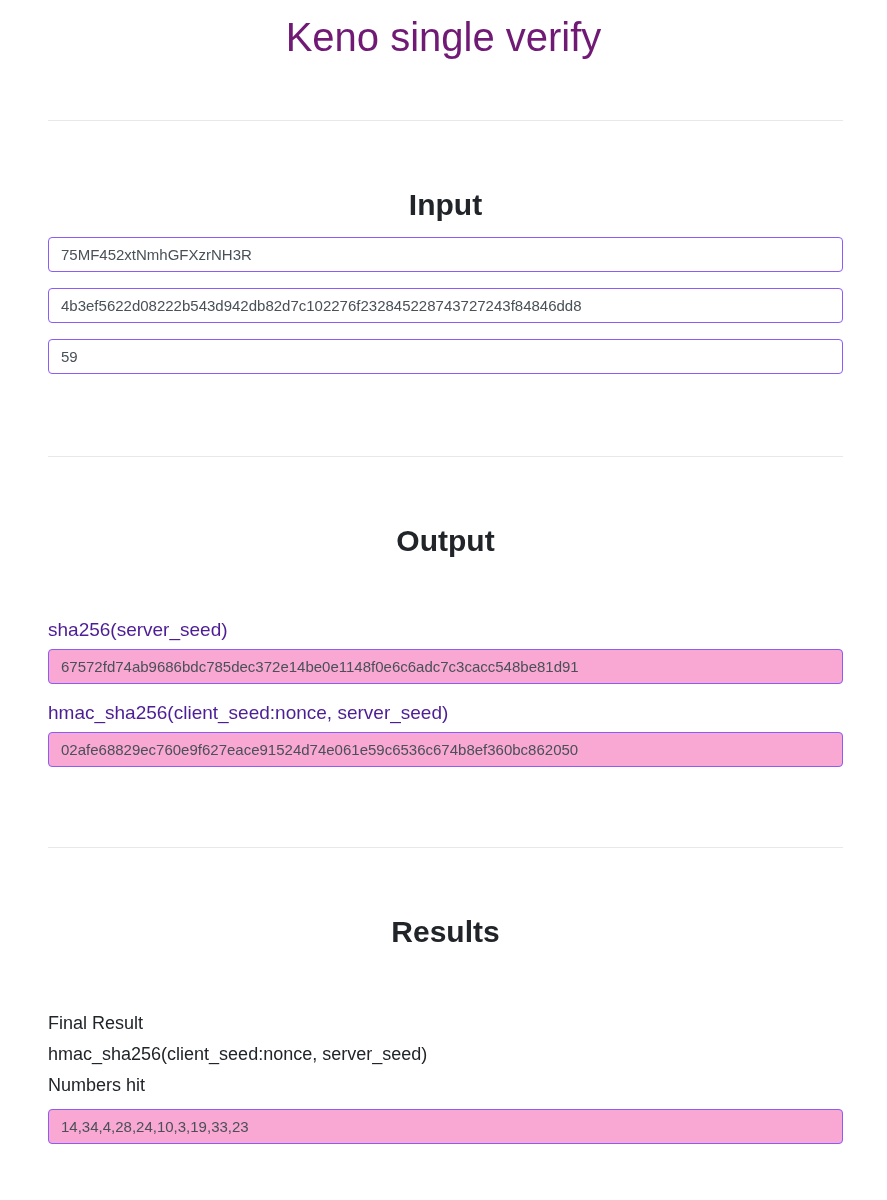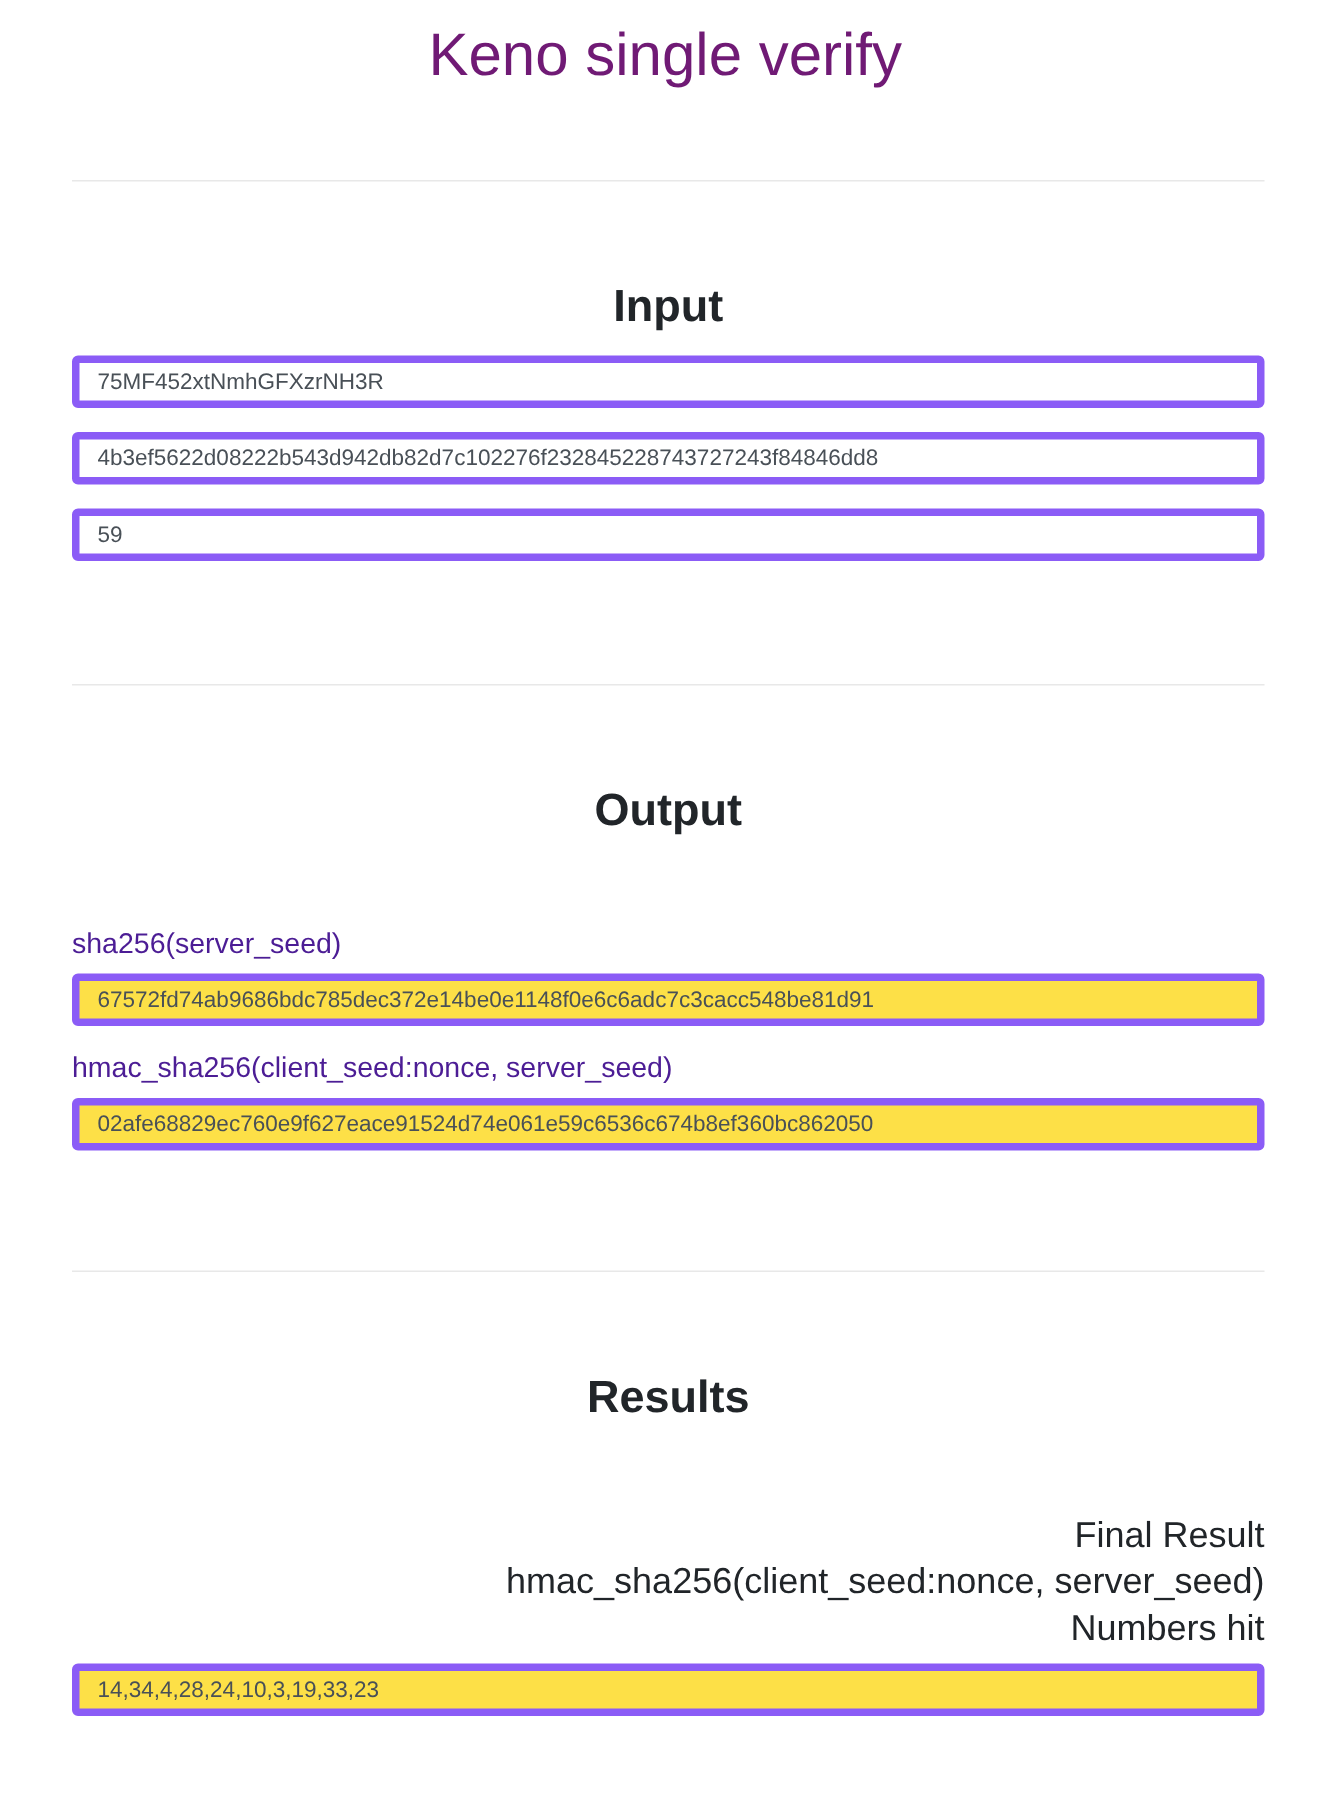--- a/index.html
+++ b/index.html
@@ -44,43 +44,42 @@
   .field {
     display: block;
     width: 100%;
     height: 35px;
     margin: 0 0 16px 0;
     padding: 6px 12px;
     font-family: "Liberation Sans", sans-serif;
     font-size: 15px;
     color: #495057;
     background: #ffffff;
-    border: 5px solid #8b5cf6;
+    border: 1px solid #8b5cf6;
     border-radius: 4px;
     outline: none;
   }
   .field.readonly {
-    background: #fde047;
+    background: #f9a8d4;
     margin-bottom: 12px;
   }
   .input-group { margin-top: 14px; }
   .out-label {
     display: block;
     font-size: 19px;
     line-height: 18px;
     color: #4c1d95;
     margin: 62px 0 10px 0;
   }
   .out-label.second { margin-top: 20px; }
   .result-lines {
     margin-top: 58px;
-    font-size: 24px;
+    font-size: 18px;
     line-height: 31px;
     color: #212529;
-    text-align: right;
   }
   .result-lines .line { display: block; }
   .results-field-wrap { margin-top: 8px; }
 </style>
 </head>
 <body>
 
 <h1 class="page-title">Keno single verify</h1>
 
 <div class="container">

